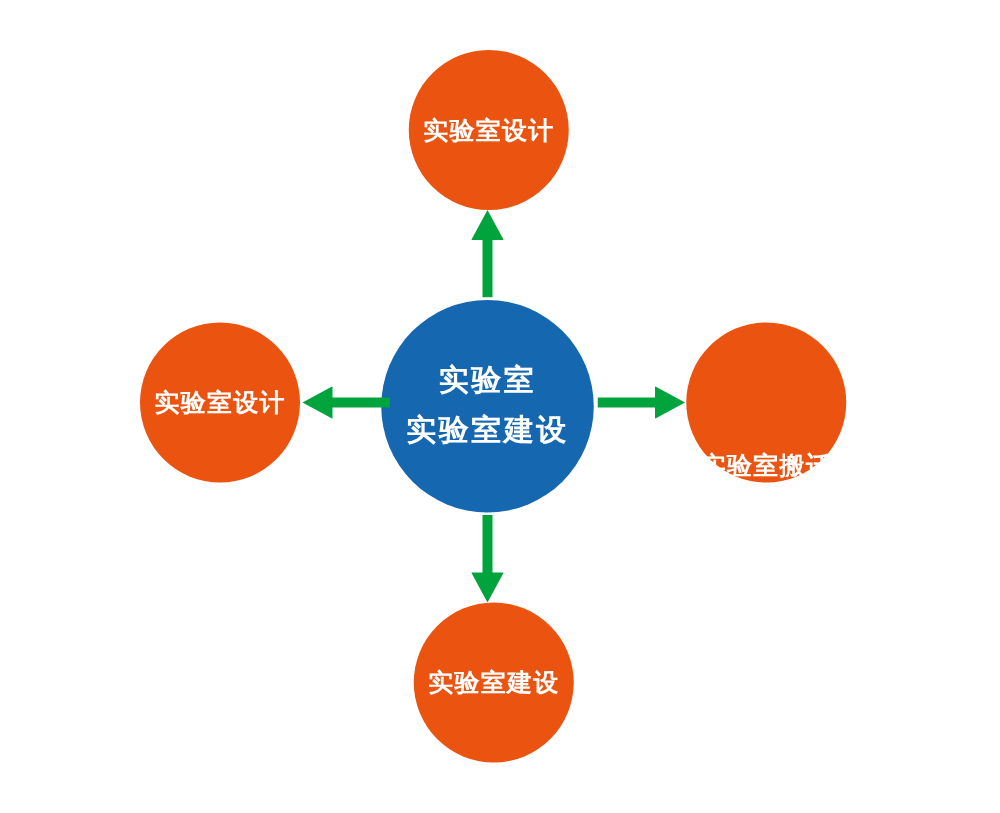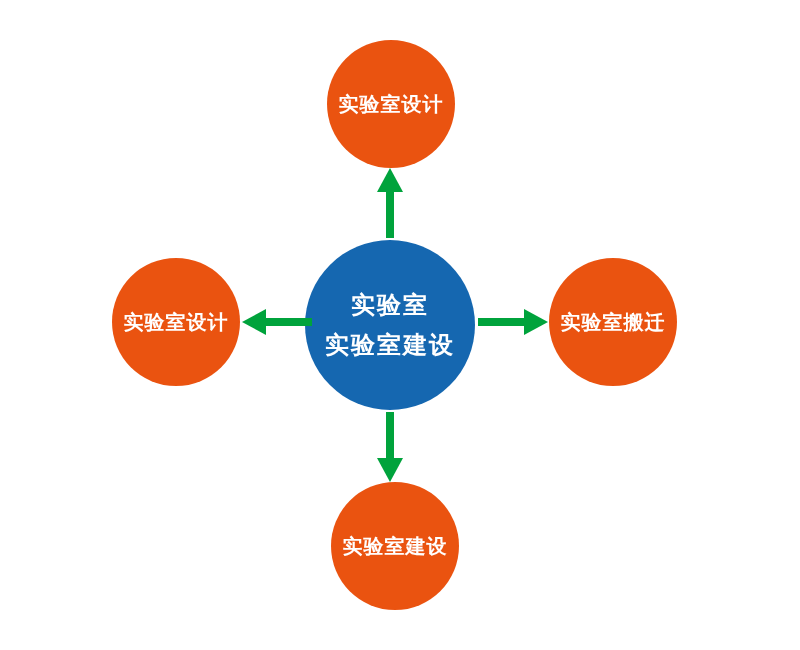--- a/index.html
+++ b/index.html
@@ -39,21 +39,21 @@
   }
   .satellite {
     width: 128px;
     height: 128px;
     background: #ea5310;
     font-size: 20px;
     letter-spacing: 1px;
   }
   .node-top    { left: 327px; top: 40px;  }
   .node-left   { left: 112px; top: 258px; }
-  .node-right  { left: 549px; top: 258px; }
+  .node-right  { left: 549px; top: 258px; justify-content: flex-end; }
   .node-bottom { left: 331px; top: 482px; }
   .arrow {
     position: absolute;
     display: block;
   }
   .arrow-up    { left: 377px; top: 168px; }
   .arrow-down  { left: 377px; top: 412px; }
   .arrow-left  { left: 242px; top: 309px; }
   .arrow-right { left: 478px; top: 309px; }
 </style>

